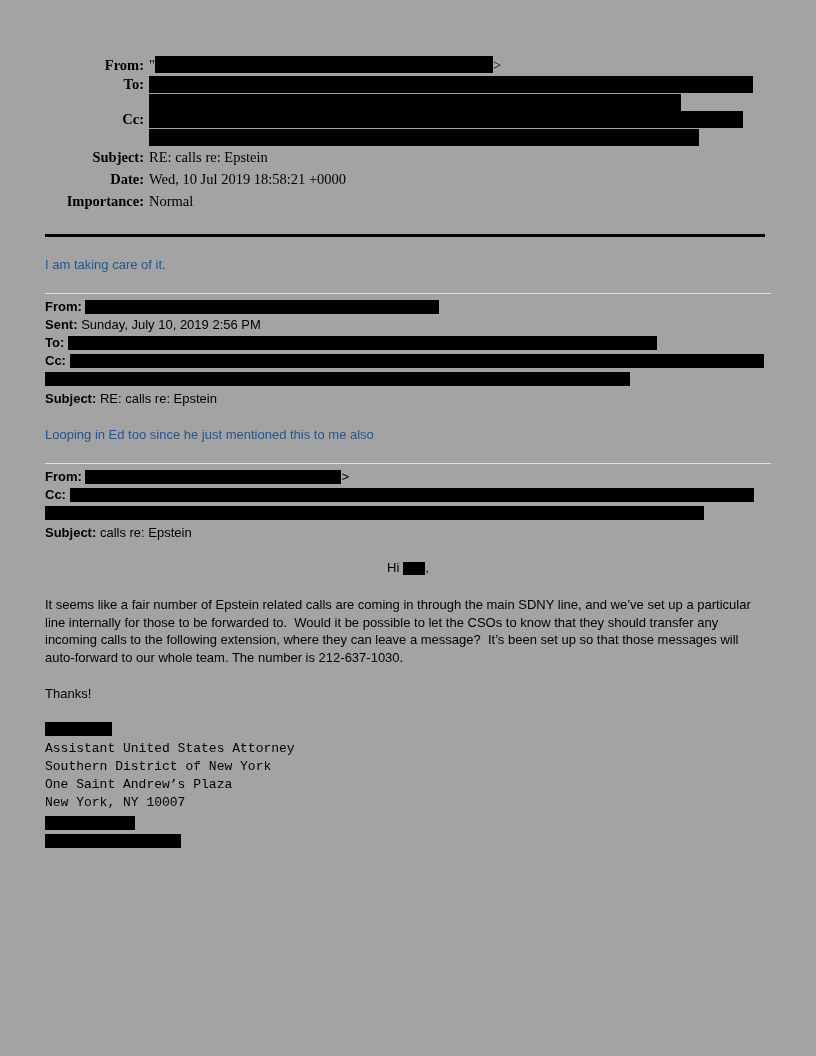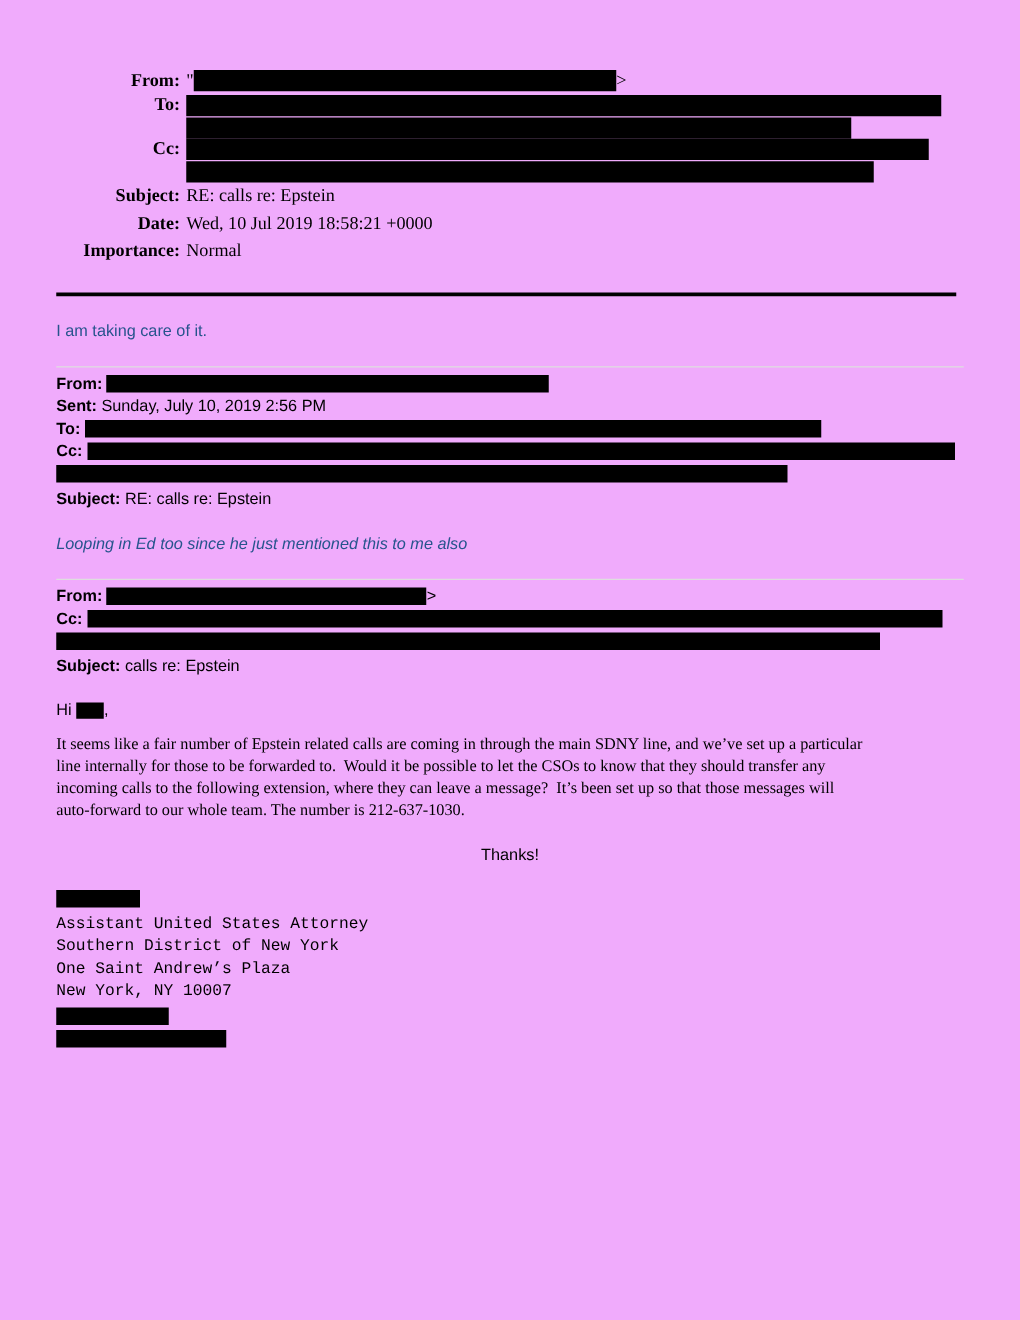--- a/index.html
+++ b/index.html
@@ -1,19 +1,19 @@
 <!DOCTYPE html>
 <html><head>
 <meta charset="utf-8">
 <style>
   html,body{margin:0;padding:0;background:#ffffff;}
   .page{
     width:816px;height:1056px;box-sizing:border-box;
     padding:54px 45px 0 45px;
-    background:#f0abfc;color:#000;
+    background:#a3a3a3;color:#000;
     font-family:"Liberation Sans",sans-serif;
     overflow:hidden;position:relative;
   }
   
   .emlhdr{font-family:"Liberation Serif","DejaVu Serif",serif;font-size:14.5px;}
   .hrow{display:flex;}
   .hrow.text{line-height:22px;height:22px;}
   .hlabel{width:99px;flex:none;text-align:right;font-weight:bold;padding-right:5px;}
   .hval{flex:1;}
   .bar{background:#000;display:inline-block;vertical-align:text-bottom;}
@@ -23,25 +23,25 @@
   .mb5{margin-bottom:5px;}
   
   .rule-thick{height:3px;background:#000;width:720px;margin-top:22px;}
   .sep{height:1px;background:#dedede;margin-top:21px;}
   
   .blue{color:#27548D;font-size:13px;line-height:15px;margin-top:20px;}
   .quote{margin-top:4px;font-size:13px;}
   .qline{line-height:18px;height:18px;}
   .qline .bar{height:14px;}
   .qline.barline .bar{margin-top:2px;}
-  .hi{margin-top:18px;font-size:13px;line-height:15px;}
+  .hi{margin-top:18px;font-size:13px;line-height:15px;text-align:center;}
   .hi .bar{height:13px;width:22px;margin-left:4px;vertical-align:text-bottom;}
-  .para{margin-top:11px;font-size:13px;font-family:Liberation Serif, serif;}
+  .para{margin-top:21px;font-size:13px;}
   .pline{line-height:17.5px;white-space:pre;}
-  .thanks{margin-top:20px;font-size:13px;line-height:15px;text-align:center;}
+  .thanks{margin-top:20px;font-size:13px;line-height:15px;}
   .sig{margin-top:21px;font-size:13px;}
   .sigline{line-height:18px;height:18px;font-family:Liberation Mono, monospace;}
   .sig .bar.block{height:14px;}
   .sig .bar.first{margin-bottom:4px;}
   .sig .bar.mid{margin-top:4px;margin-bottom:4px;}
   b{font-weight:bold;}
 </style>
 </head>
 <body>
 
@@ -90,21 +90,21 @@
     <div class="qline"><b>From:</b> <span class="bar" style="width:354px;"></span></div>
     <div class="qline"><b>Sent:</b> <span>Sunday, July 10, 2019 2:56 PM</span></div>
     <div class="qline"><b>To:</b> <span class="bar" style="width:589px;"></span></div>
     <div class="qline"><b>Cc:</b> <span class="bar" style="width:694px;"></span></div>
     <div class="qline barline">
         <span class="bar block" style="width:585px;"></span>
       </div>
     <div class="qline"><b>Subject:</b> <span>RE: calls re: Epstein</span></div>
   </div>
 
-  <div class="blue" style="margin-top:19px;font-style:italic;">Looping in Ed too since he just mentioned this to me also</div>
+  <div class="blue" style="margin-top:19px;">Looping in Ed too since he just mentioned this to me also</div>
 
   <div class="sep"></div>
 
   <div class="quote">
     <div class="qline"><b>From:</b> <span class="bar" style="width:256px;"></span><span>&gt;</span></div>
     <div class="qline"><b>Cc:</b> <span class="bar" style="width:684px;"></span></div>
     <div class="qline barline">
         <span class="bar block" style="width:659px;"></span>
       </div>
     <div class="qline"><b>Subject:</b> <span>calls re: Epstein</span></div>

